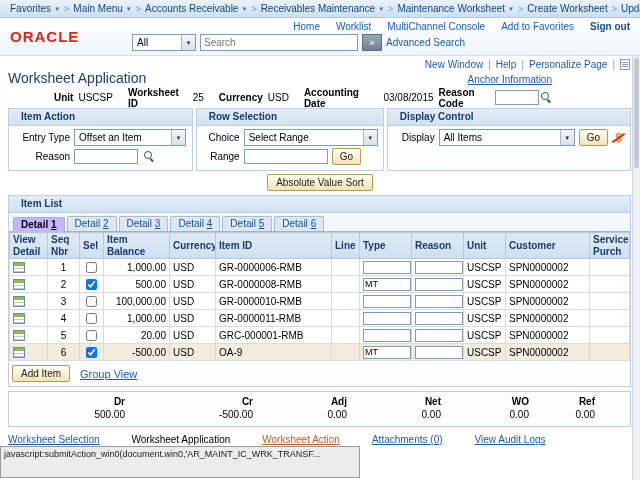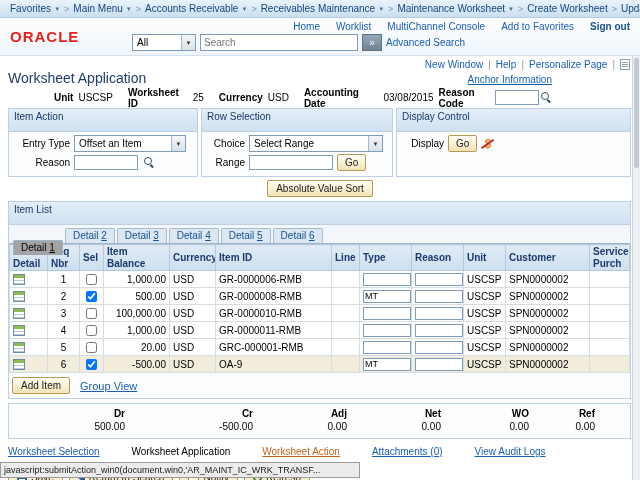--- a/index.html
+++ b/index.html
@@ -45,42 +45,42 @@
   .inforow .lbl{font-weight:bold;margin-left:10px}
   .inforow .lbl:first-child{margin-left:0}
   .txt{height:15px;border:1px solid #7f9db9;font-size:10px;padding:0 2px;font-family:inherit;background:#fff}
   .rc{width:44px}
   .rcwrap{margin-left:auto;margin-right:78px;display:flex;align-items:center}
   .rcwrap .lbl{margin-left:0}
 
   
   .boxrow{display:flex;gap:3px;padding:0 9px 0 8px}
   .gbox{border:1px solid #bdcfe0;background:#fcfdfe}
-  .gbox-hd{background:linear-gradient(#e3eef8,#cfe1f1);border-bottom:1px solid #bdcfe0;color:#1d3a6e;font-weight:normal;font-size:10px;padding:2px 5px;height:23px}
+  .gbox-hd{background:linear-gradient(#e3eef8,#cfe1f1);border-bottom:1px solid #bdcfe0;color:#1d3a6e;font-weight:bold;font-size:10px;padding:2px 12px;height:17px}
   .gbox-bd{padding:3px 5px}
   .frow{display:flex;align-items:center;gap:4px;margin-bottom:2px;height:17px}
   .flabel{width:56px;text-align:right;font-size:10px;flex:none}
   .box-ia{width:190px}
   .box-rs{width:192px}
   .box-dc{flex:1}
   .box-rs .flabel{width:38px}
   .box-dc .flabel{width:42px}
   .w110{width:112px}.w134{width:134px}.w136{width:136px}.w64{width:64px}.w84{width:84px}
   .ps-btn{display:inline-flex;align-items:center;justify-content:center;gap:4px;height:17px;padding:0 8px;background:linear-gradient(#fffef6,#f3e3b5);border:1px solid #b59a52;border-radius:2px;font-size:10px;color:#222;cursor:pointer;font-family:inherit;white-space:nowrap}
   .gobtn{padding:0 7px}
   .cursym{position:relative;width:13px;height:14px;color:#e38b2c;font-weight:bold;font-size:12px;line-height:14px;text-align:center;cursor:pointer;flex:none}
   .cursym::after{content:'';position:absolute;left:-1px;top:6px;width:15px;height:2px;background:#cc2222;transform:rotate(-35deg)}
 
   .avsrow{text-align:center;padding:3px 0 2px}
 
   
   .ilist{margin:2px 9px 0 8px}
   .tabs{display:flex;gap:2px;padding:3px 4px 0;background:#f3f7fb;border-bottom:1px solid #9db4ca;align-items:flex-end}
   .tab{font-size:10px;padding:1px 7px 2px;border:1px solid #a8bccf;border-bottom:none;border-radius:2px 2px 0 0;background:#dce7f2;color:#155296;cursor:pointer}
-  .tab.active{background:#a3a3a3;color:#000;font-weight:normal;position:relative;top:12px;border-color:#9db4ca}
+  .tab.active{background:#c4b5fd;color:#000;font-weight:bold;position:relative;top:1px;border-color:#9db4ca}
   table.grid{border-collapse:collapse;width:100%;table-layout:fixed;font-size:10px}
   .grid th{background:linear-gradient(#e0ebf5,#cddff0);border:1px solid #b6c8da;font-weight:bold;color:#1d3a6e;padding:1px 3px;text-align:left;vertical-align:middle;height:24px;overflow:hidden;line-height:1.15;cursor:pointer}
   .grid td{border:1px solid #d4dde6;padding:0 3px;height:17px;overflow:hidden;white-space:nowrap;background:#fff}
   tr.active td{background:#f2ecdd}
   .c-seq,.c-sel{text-align:center}
   .c-bal{text-align:right}
   .cell-input{width:48px;height:13px;border:1px solid #7f9db9;font-size:9px;padding:0 1px;vertical-align:middle;font-family:inherit}
   .grid input[type=checkbox]{width:11px;height:11px;vertical-align:middle;cursor:pointer}
   .vd-icon{display:inline-block;width:12px;height:11px;border:1px solid #6d8aa6;background:#fff;position:relative;vertical-align:middle;cursor:pointer}
   .vd-icon::before{content:'';position:absolute;left:0;right:0;top:0;height:3px;background:#8fbc51}
@@ -112,21 +112,21 @@
   .icon-save::after{content:'';position:absolute;left:2px;bottom:0;width:6px;height:4px;background:#fff}
   .icon-return{width:0;height:0;border:5px solid transparent;border-right:7px solid #2f5c96;border-left:none}
   .icon-notify{width:11px;height:8px;border:1px solid #8a7a3a;background:#fffbe8;position:relative}
   .icon-notify::before{content:'';position:absolute;left:0;top:-1px;border-left:5px solid transparent;border-right:5px solid transparent;border-top:4px solid #d8b84a}
   .icon-refresh{width:9px;height:9px;border:2px solid #3f7d3f;border-top-color:transparent;border-radius:50%;position:relative}
   .icon-refresh::after{content:'';position:absolute;top:-5px;right:-3px;border:3px solid transparent;border-bottom:4px solid #3f7d3f;transform:rotate(45deg)}
 
   
   .vscroll{position:absolute;top:56px;right:0;bottom:0;width:8px;background:#eef1f4;border-left:1px solid #d0d6dc;cursor:pointer}
   .vthumb{position:absolute;top:2px;left:1px;width:5px;height:110px;background:#c3cad2;border-radius:2px}
-  .statusbox{position:absolute;left:0;bottom:2px;width:360px;height:16px;background:#ececec;border:1px solid #9a9a9a;font-size:9px;color:#1a1a1a;padding:2px 3px;white-space:nowrap;overflow:hidden}
+  .statusbox{position:absolute;left:0;bottom:2px;width:360px;height:32px;background:#ececec;border:1px solid #9a9a9a;font-size:9px;color:#1a1a1a;padding:2px 3px;white-space:nowrap;overflow:hidden}
 </style>
 </head>
 <body>
 
 <div class="crumbbar">
     <span class="crumb">
       <span>Favorites</span>
       <span class="caret">▼</span>
     </span>
     <span class="csep">&gt;</span>
@@ -249,20 +249,24 @@
         <button class="ps-btn gobtn">Go</button>
       </div>
     </div>
   </div>
 
   <div class="gbox box-dc">
     <div class="gbox-hd">Display Control</div>
     <div class="gbox-bd">
       <div class="frow">
         <span class="flabel">Display</span>
+        <span class="sel-box w136">
+          <span class="sel-val">All Items</span>
+          <span class="arrowbtn">▼</span>
+        </span>
         <button class="ps-btn gobtn">Go</button>
         <span class="cursym">$</span>
       </div>
     </div>
   </div>
 </div>
 
 <div class="avsrow">
   <button class="ps-btn">Absolute Value Sort</button>
 </div>

